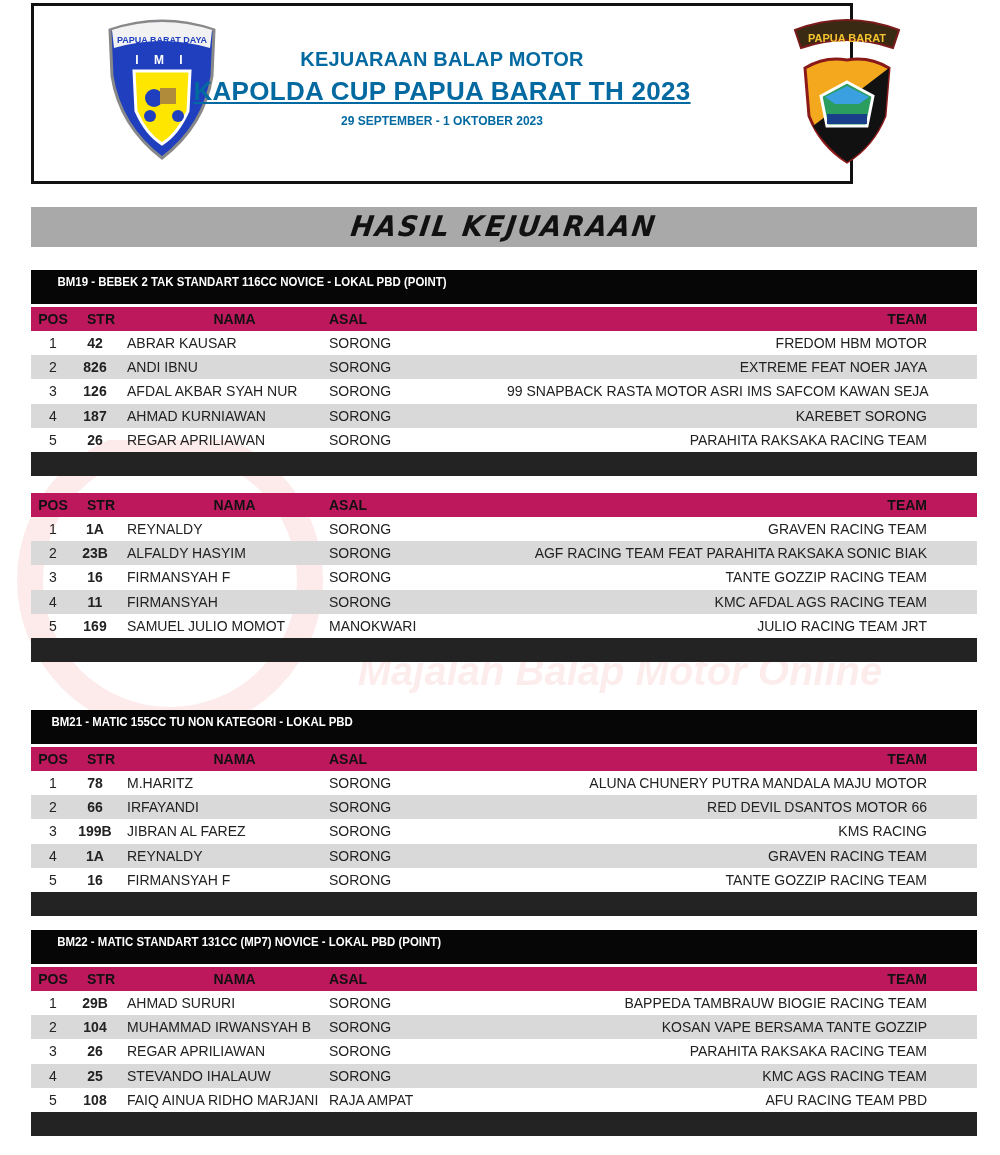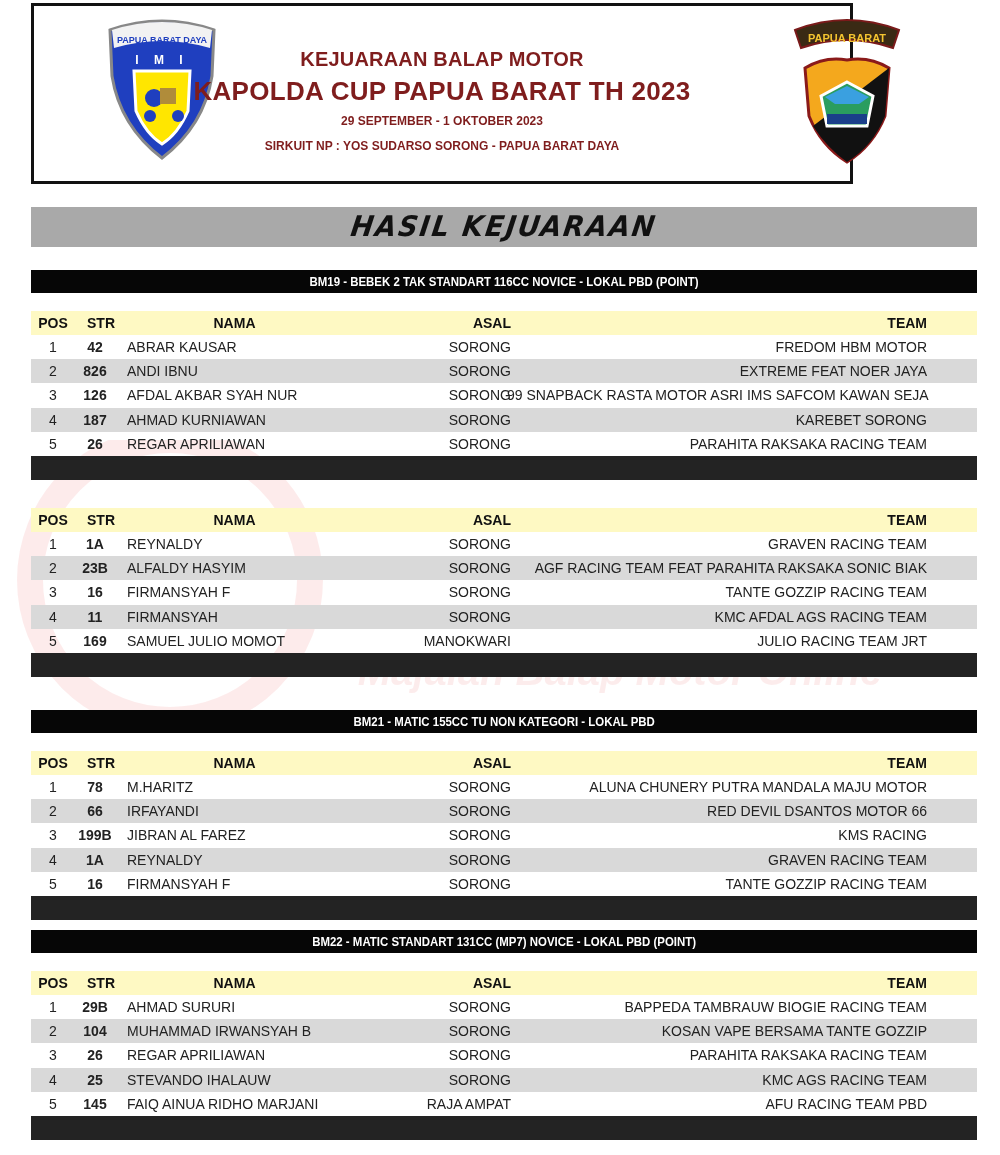--- a/index.html
+++ b/index.html
@@ -6,53 +6,53 @@
     body {
       width: 1000px; height: 1155px; background: #ffffff; position: relative;
       font-family: "Liberation Sans", sans-serif; overflow: hidden;
     }
     .header-box {
       position: absolute; left: 31px; top: 3px; width: 822px; height: 181px;
       border: 3px solid #111; background: #fff;
     }
     .logo-left { position: absolute; left: 70px; top: 10px; width: 116px; height: 146px; }
     .logo-right { position: absolute; left: 755px; top: 10px; width: 115px; height: 150px; }
-    .head-text { position: absolute; left: 0; right: 0; text-align: center; color: #7f1d1d; }
+    .head-text { position: absolute; left: 0; right: 0; text-align: center; color: #0369a1; }
     .h1 { top: 42px; font-size: 20px; font-weight: bold; letter-spacing: 0.2px; }
-    .h2 { top: 70px; font-size: 26px; font-weight: bold; letter-spacing: 0.3px; }
+    .h2 { top: 70px; font-size: 26px; font-weight: bold; letter-spacing: 0.3px; text-decoration: underline; }
     .h3 { top: 108px; font-size: 12px; font-weight: bold; }
     .h4 { top: 133px; font-size: 12px; font-weight: bold; }
     .banner {
       position: absolute; left: 31px; top: 207px; width: 946px; height: 40px;
       background: #a9a9a9; text-align: center;
     }
     .banner span {
       display: inline-block; font-family: "DejaVu Sans", sans-serif; font-weight: bold; font-style: italic;
       font-size: 27px; line-height: 40px; color: #111; letter-spacing: 2px; transform: skewX(-8deg) scaleY(1.05);
     }
     .watermark { position: absolute; left: 0; top: 440px; width: 1000px; height: 280px; pointer-events: none; }
     .section { position: absolute; left: 31px; width: 946px; }
     .sec-title {
-      height: 23px; background: #060606; color: #fff; text-align: center;
+      height: 34px; background: #060606; color: #fff; text-align: left;
       font-size: 13px; font-weight: bold; line-height: 23px; transform-origin: center;
     }
     .sec-title span { display: inline-block; transform: scaleX(0.88); }
     .cols-header {
-      margin-top: 18px; height: 24px; background: #fef9c3; position: relative;
+      margin-top: 3px; height: 24px; background: #be185d; position: relative;
       font-size: 14px; font-weight: bold; color: #111;
     }
     .row { height: 24.2px; position: relative; font-size: 14px; color: #222; }
     .row.alt { background: #d9d9d9; }
     .row.plain { background: transparent; }
     .cell { position: absolute; top: 0; line-height: 24px; white-space: nowrap; }
     .c-pos { left: 0; width: 44px; text-align: center; }
     .c-str { left: 44px; width: 40px; text-align: center; font-weight: bold; }
     .c-nama { left: 96px; }
     .cols-header .c-nama { left: 96px; width: 215px; text-align: center; }
-    .c-asal { left: 310px; width: 170px; text-align: right; }
+    .c-asal { left: 298px; width: 170px; text-align: left; }
     .c-team { left: 476px; width: 420px; text-align: right; }
     .cols-header .c-str { text-align: center; left: 50px; width: 40px; }
     .footer-bar { height: 24px; background: #232323; }
   </style>
 </head>
 <body>
 
 <svg class="watermark" viewBox="0 0 1000 280">
   <g opacity="0.08" fill="none" stroke="#e00000" stroke-width="26">
     <circle cx="170" cy="140" r="140"></circle>
@@ -68,21 +68,20 @@
     <text x="58" y="48" text-anchor="middle" font-family="Liberation Sans, sans-serif" font-weight="bold" font-size="12" fill="#fff" letter-spacing="6">I M I</text>
     <path d="M30 55 L86 55 L84 95 Q74 118 58 128 Q42 118 32 95 Z" fill="#ffe600" stroke="#fff" stroke-width="3"></path>
     <circle cx="50" cy="82" r="9" fill="#1f3fbf"></circle>
     <rect x="56" y="72" width="16" height="16" fill="#b08c3a"></rect>
     <circle cx="46" cy="100" r="6" fill="#1f3fbf"></circle>
     <circle cx="74" cy="100" r="6" fill="#1f3fbf"></circle>
   </svg>
   <div class="head-text h1">KEJUARAAN BALAP MOTOR</div>
   <div class="head-text h2">KAPOLDA CUP PAPUA BARAT TH 2023</div>
   <div class="head-text h3">29 SEPTEMBER - 1 OKTOBER 2023</div>
-  <div class="head-text h4">SIRKUIT NP : YOS SUDARSO SORONG - PAPUA BARAT DAYA</div>
   <svg class="logo-right" viewBox="0 0 115 150">
     <path d="M6 14 Q58 -6 110 14 L104 32 Q58 16 12 32 Z" fill="#3a2a14" stroke="#7a1a1a" stroke-width="2"></path>
     <text x="58" y="26" text-anchor="middle" font-family="Liberation Sans, sans-serif" font-weight="bold" font-size="11" fill="#f4c430">PAPUA BARAT</text>
     <path d="M16 52 Q36 40 58 44 Q80 40 100 52 L96 100 Q84 130 58 146 Q32 130 20 100 Z" fill="#f4a81d" stroke="#8a1a1a" stroke-width="3"></path>
     <path d="M100 52 L96 100 Q84 130 58 146 Q38 132 24 110 Z" fill="#111"></path>
     <polygon points="58,66 84,80 78,110 38,110 32,80" fill="#2a9d5f" stroke="#fff" stroke-width="3"></polygon>
     <polygon points="58,70 80,81 70,88 46,88 36,81" fill="#3aa0e0"></polygon>
     <rect x="38" y="98" width="40" height="10" fill="#1a3f8a"></rect>
   </svg>
 </div>
@@ -261,20 +260,20 @@
       </div>
       <div class="row alt">
         <div class="cell c-pos">4</div>
         <div class="cell c-str">25</div>
         <div class="cell c-nama">STEVANDO IHALAUW</div>
         <div class="cell c-asal">SORONG</div>
         <div class="cell c-team">KMC AGS RACING TEAM</div>
       </div>
       <div class="row plain">
         <div class="cell c-pos">5</div>
-        <div class="cell c-str">145</div>
+        <div class="cell c-str">108</div>
         <div class="cell c-nama">FAIQ AINUA RIDHO MARJANI</div>
         <div class="cell c-asal">RAJA AMPAT</div>
         <div class="cell c-team">AFU RACING TEAM PBD</div>
       </div>
       <div class="footer-bar"></div>
     </div>
   </div>
 
 </body></html>

